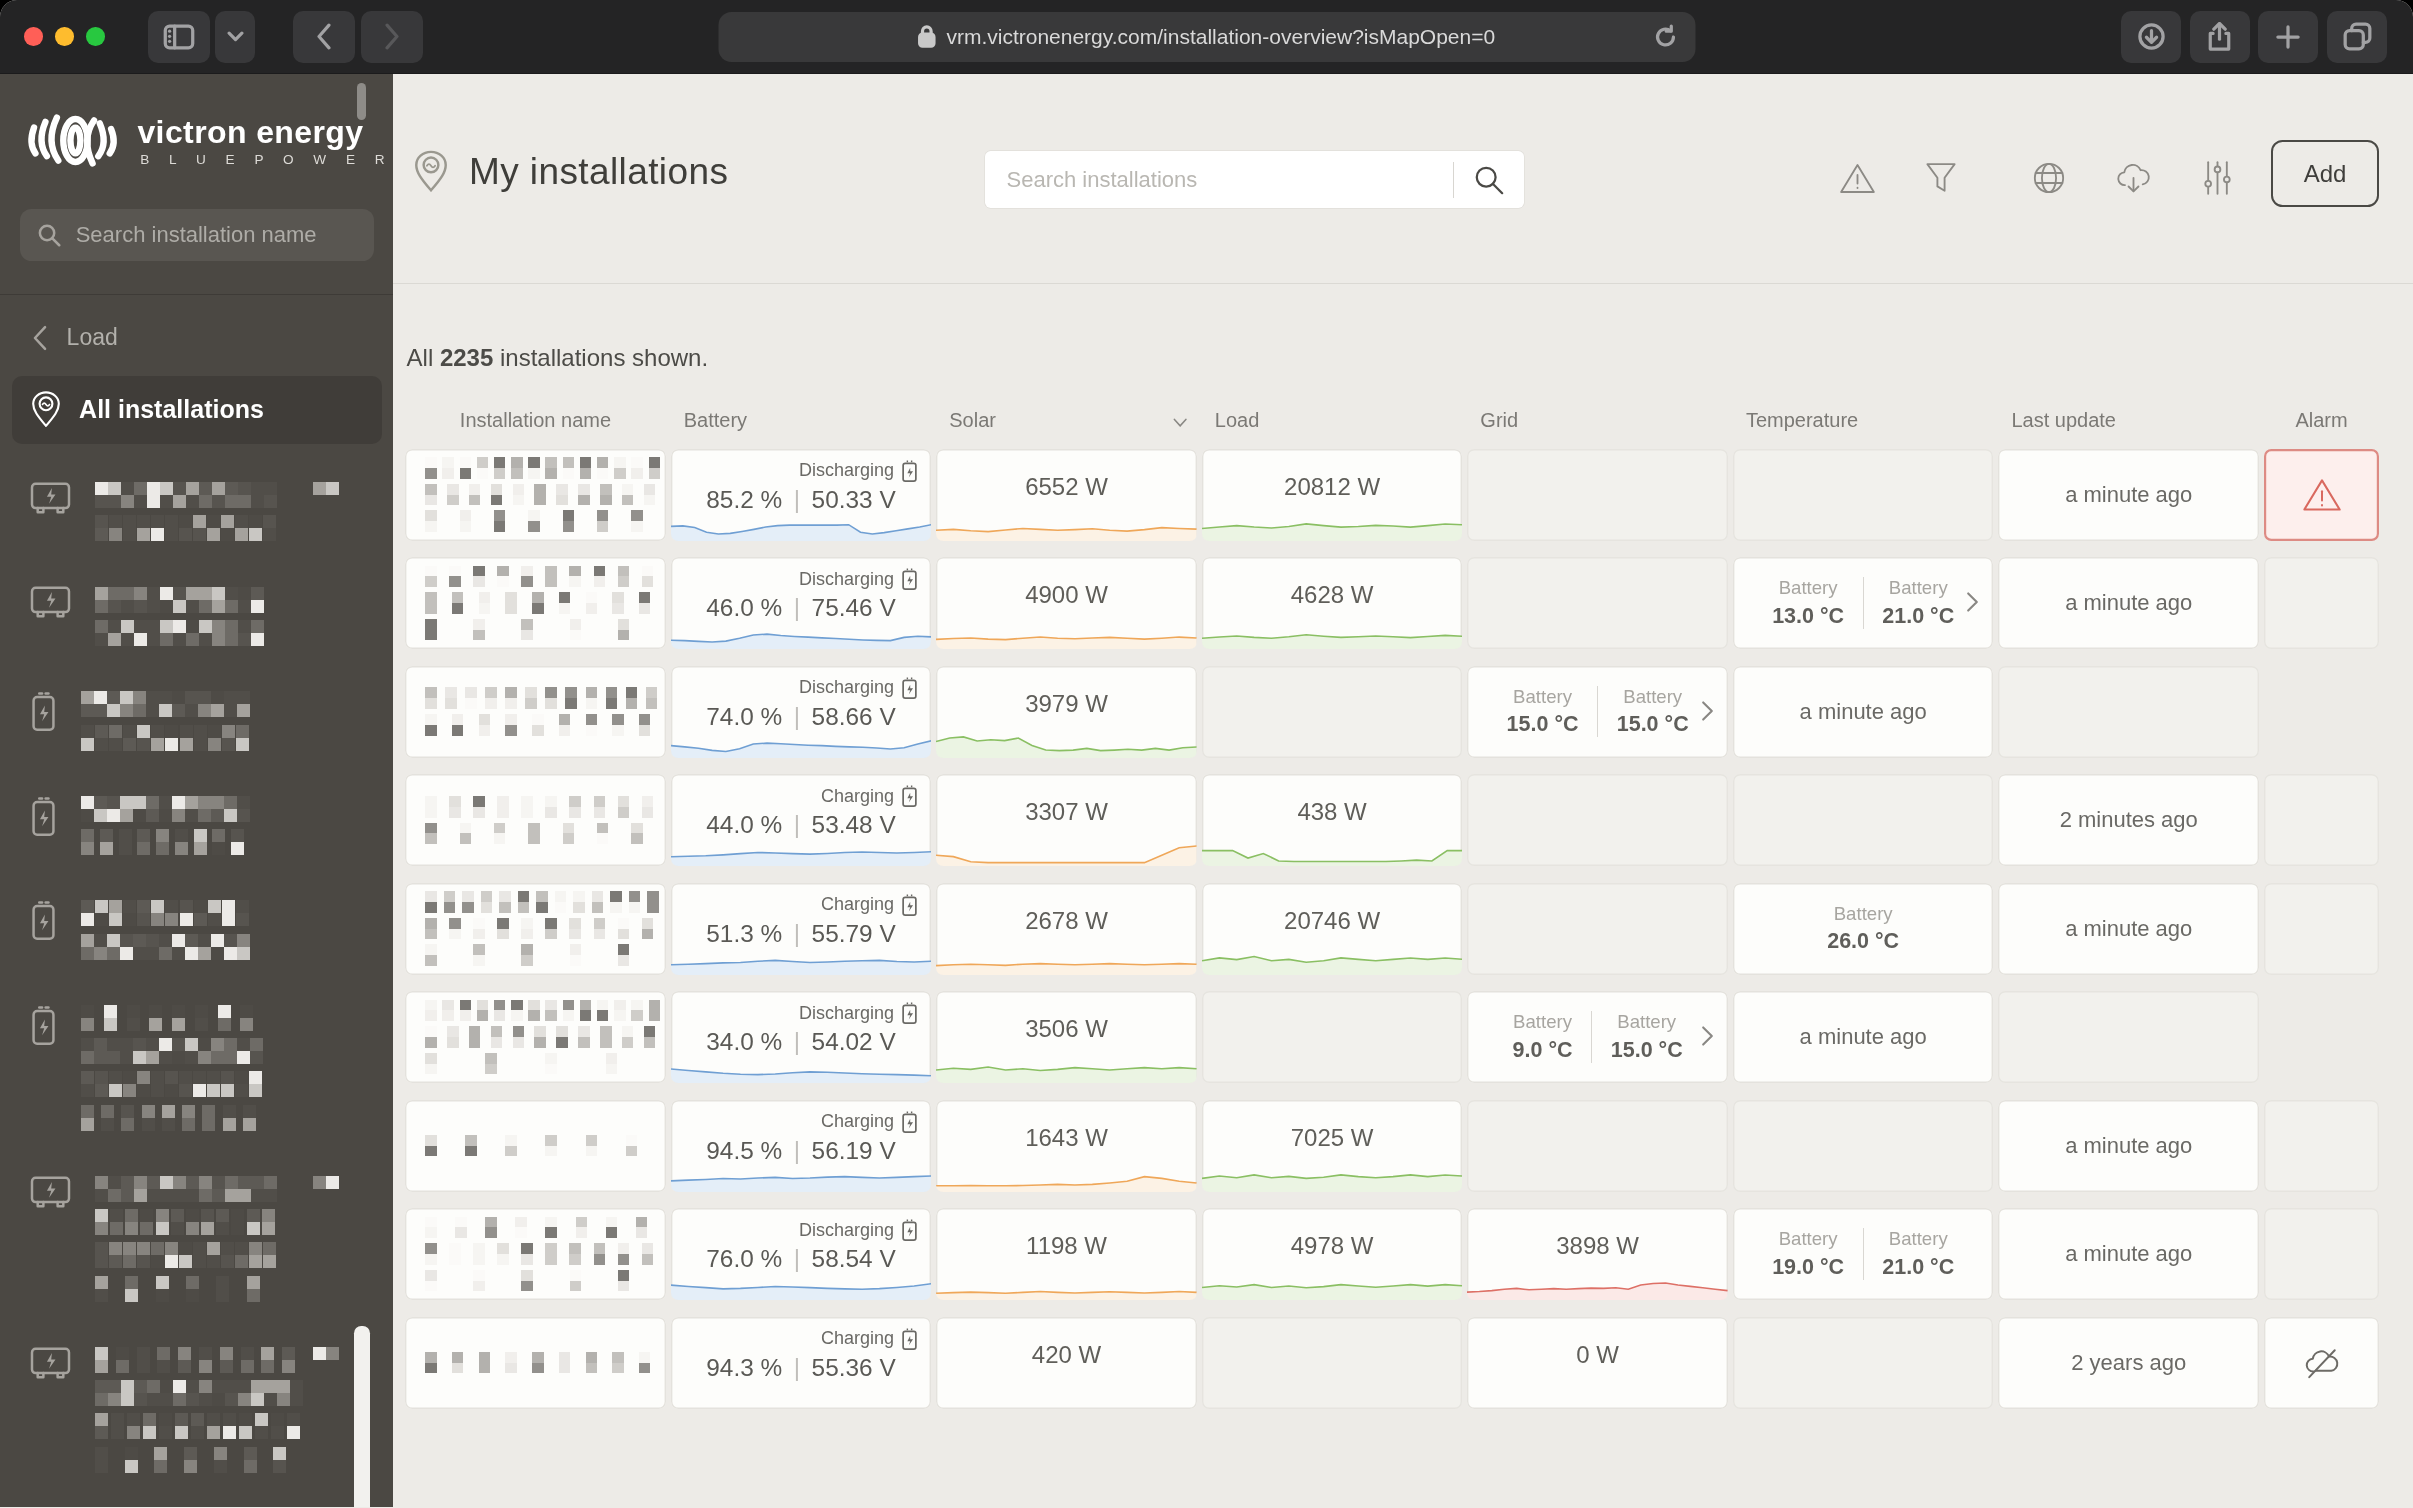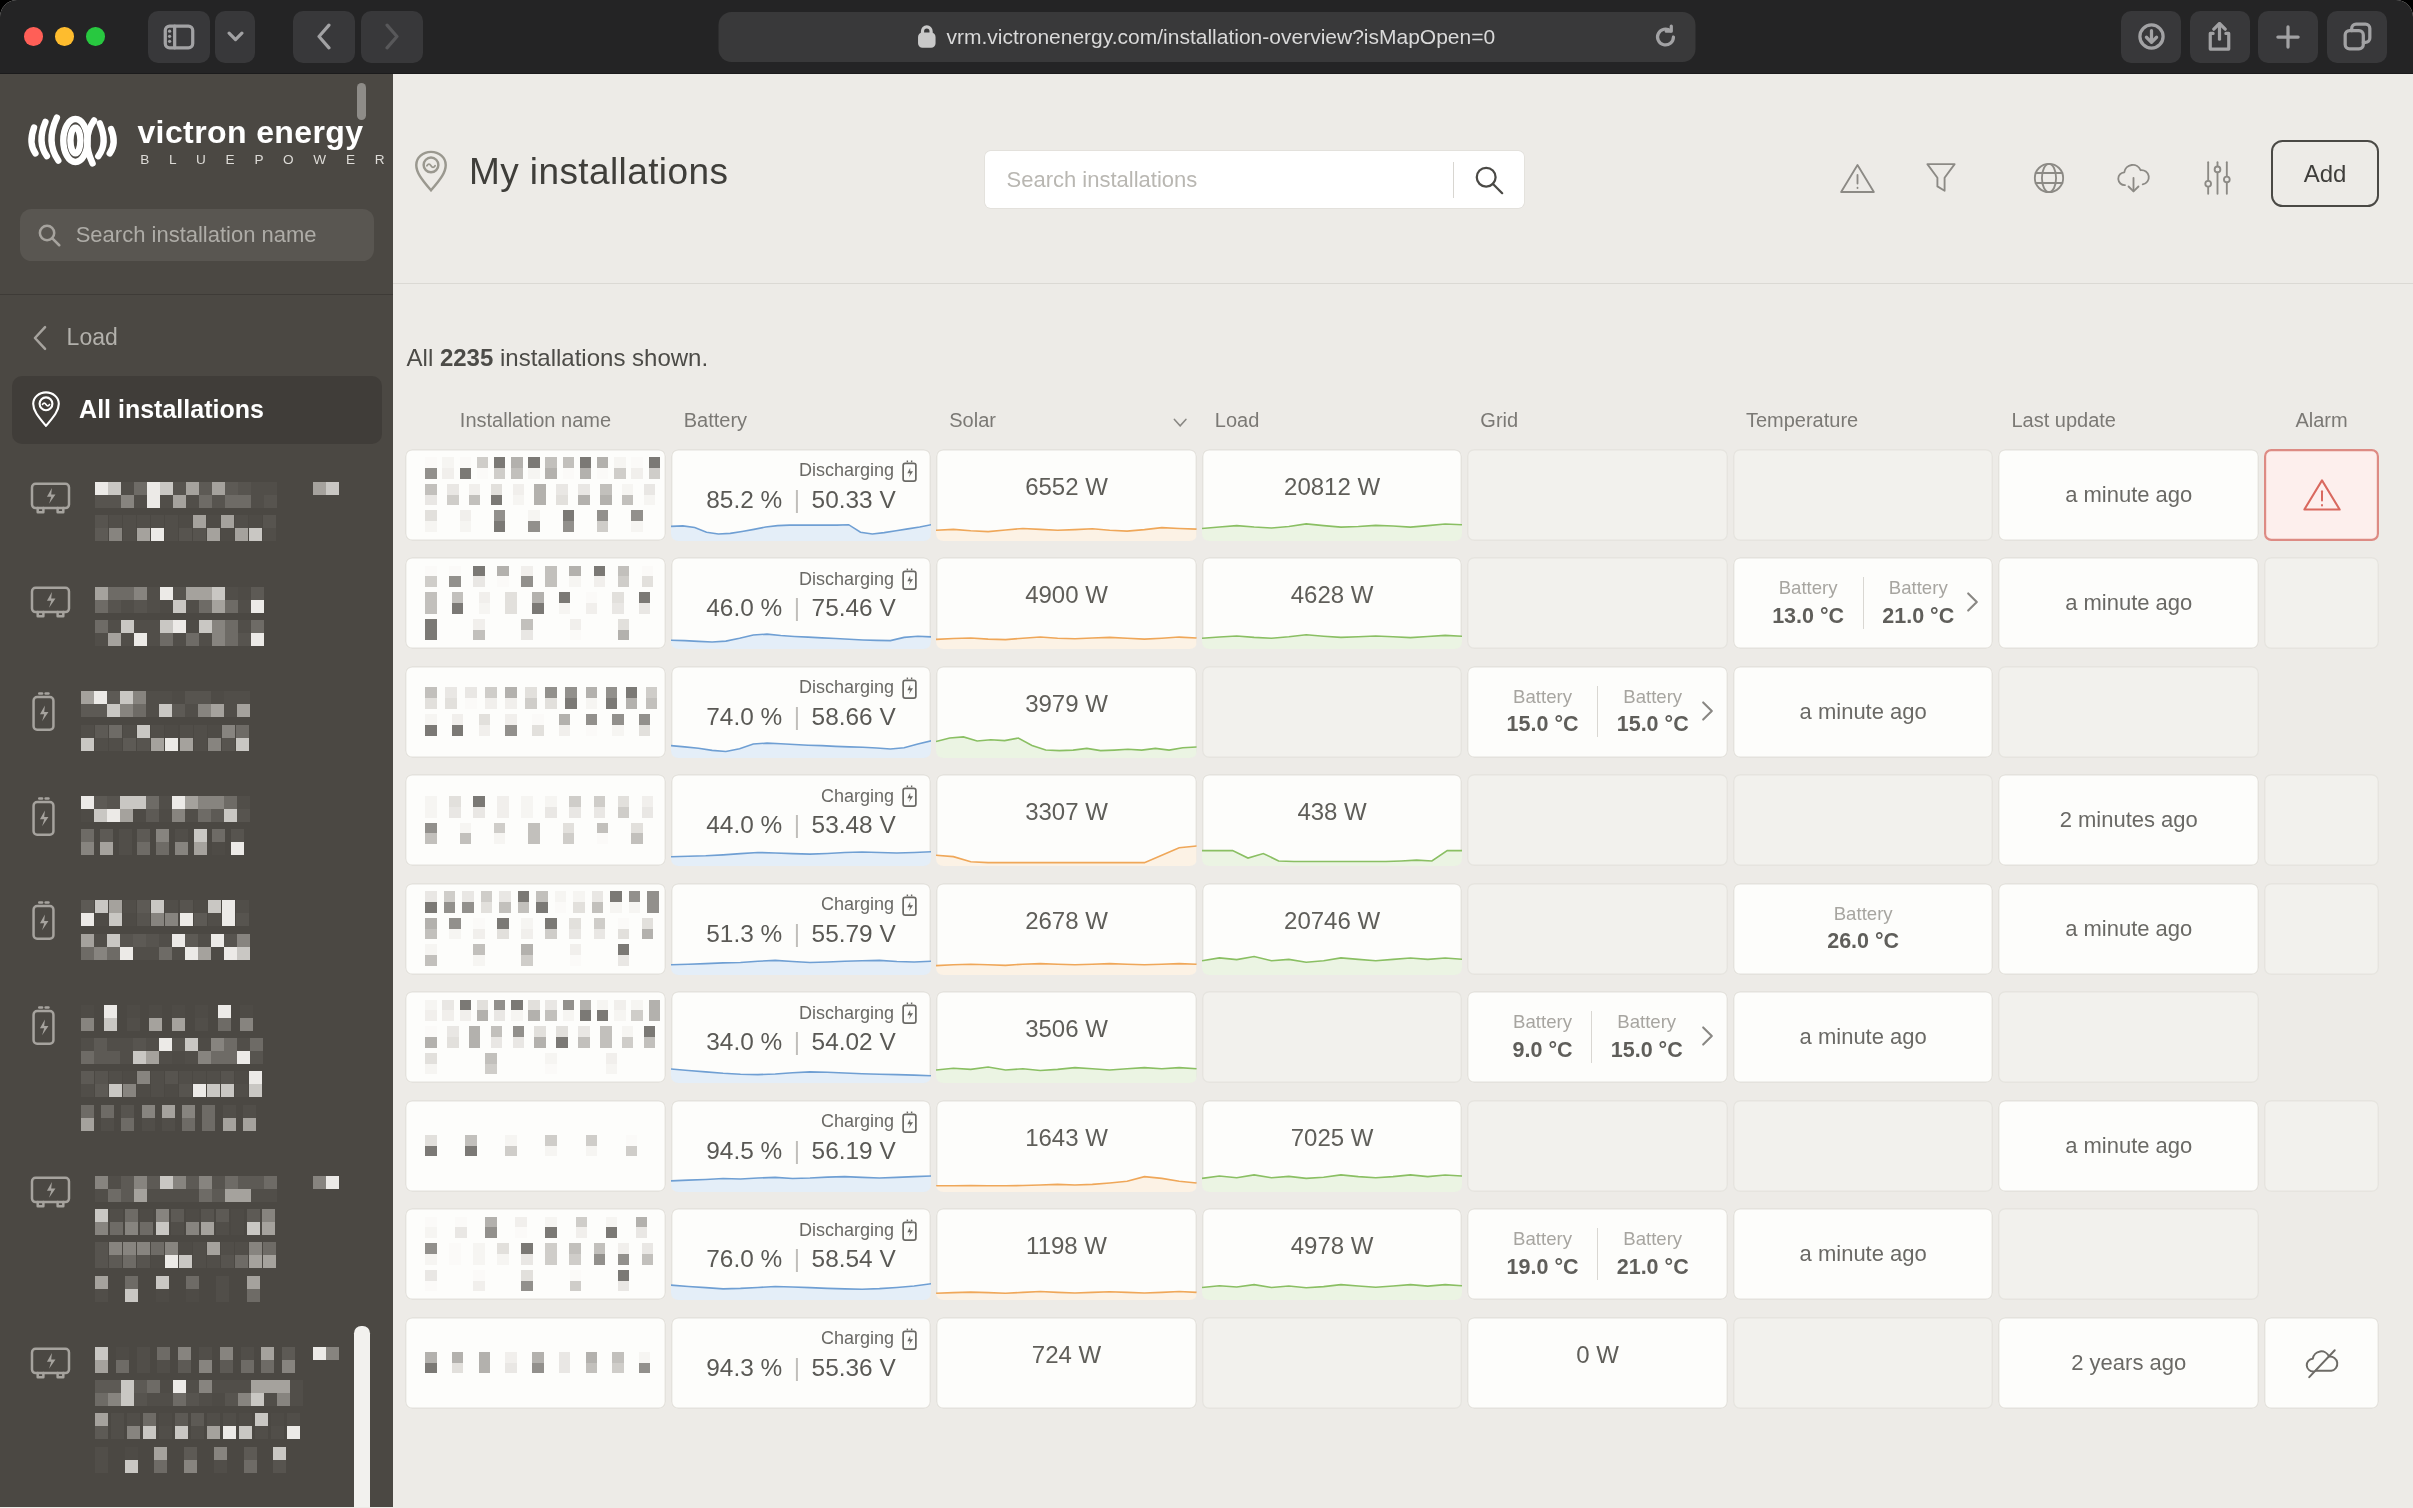--- a/index.html
+++ b/index.html
@@ -1725,20 +1725,27 @@
                 </svg>
               </div>
               <div class="cell ">
                 <div class="val val-top">4978 W</div>
                 <svg class="spark" width="100%" height="33" viewBox="0 0 100 30" preserveAspectRatio="none">
     <polygon points="0,30 0.00,18.64 6.67,17.08 13.33,18.12 20.00,16.04 26.67,18.64 33.33,17.34 40.00,18.90 46.67,17.86 53.33,16.04 60.00,17.34 66.67,18.38 73.33,17.34 80.00,16.04 86.67,17.34 93.33,16.04 100.00,17.08 100,30" fill="#ebf4e3"></polygon>
     <polyline points="0.00,18.64 6.67,17.08 13.33,18.12 20.00,16.04 26.67,18.64 33.33,17.34 40.00,18.90 46.67,17.86 53.33,16.04 60.00,17.34 66.67,18.38 73.33,17.34 80.00,16.04 86.67,17.34 93.33,16.04 100.00,17.08" fill="none" stroke="#8abf63" stroke-width="1.6" vector-effect="non-scaling-stroke"></polyline>
                 </svg>
               </div>
               <div class="cell ">
+                <div class="val val-top">3898 W</div>
+                <svg class="spark" width="100%" height="33" viewBox="0 0 100 30" preserveAspectRatio="none">
+    <polygon points="0,30 0.00,22.80 4.76,22.28 9.52,21.50 14.29,20.20 19.05,19.42 23.81,20.72 28.57,20.20 33.33,19.68 38.10,20.20 42.86,19.68 47.62,19.16 52.38,19.42 57.14,18.90 61.90,20.20 66.67,16.30 71.43,15.00 76.19,14.48 80.95,16.30 85.71,17.60 90.48,18.90 95.24,20.20 100.00,21.50 100,30" fill="#fbe9e7"></polygon>
+    <polyline points="0.00,22.80 4.76,22.28 9.52,21.50 14.29,20.20 19.05,19.42 23.81,20.72 28.57,20.20 33.33,19.68 38.10,20.20 42.86,19.68 47.62,19.16 52.38,19.42 57.14,18.90 61.90,20.20 66.67,16.30 71.43,15.00 76.19,14.48 80.95,16.30 85.71,17.60 90.48,18.90 95.24,20.20 100.00,21.50" fill="none" stroke="#dd7066" stroke-width="1.6" vector-effect="non-scaling-stroke"></polyline>
+                </svg>
+              </div>
+              <div class="cell ">
                 <div class="temp-wrap">
                   <div class="temp-sensor">
                     <div class="temp-label">Battery</div>
                     <div class="temp-val">19.0 °C</div>
                   </div>
                   <div class="temp-sensor">
                     <div class="temp-label">Battery</div>
                     <div class="temp-val">21.0 °C</div>
                   </div>
                 </div>
@@ -1779,21 +1786,21 @@
                   <svg width="17" height="24.4" viewBox="0 0 24 34" style="fill:none;stroke:#6a6965;stroke-width:2.4;stroke-linejoin:round">
   <rect x="3" y="6" width="18" height="25" rx="3"></rect>
                     <line x1="8" y1="3" x2="10" y2="3"></line>
                     <line x1="14" y1="3" x2="16" y2="3"></line>
   <path d="M13 12 l-4 8 h4 l-2 6 6 -9 h-4 z" style="fill:#6a6965;stroke:none"></path>
                   </svg>
                 </div>
     <div class="soc-line"><span>94.3 %</span><span class="pipe">|</span><span>55.36 V</span></div>
               </div>
               <div class="cell ">
-                <div class="val val-top">724 W</div>
+                <div class="val val-top">420 W</div>
               </div>
               <div class="cell empty"></div>
               <div class="cell ">
                 <div class="val val-top">0 W</div>
               </div>
               <div class="cell empty"></div>
               <div class="cell center">
                 <span class="val" style="color:#6a6965;font-size:22px">2 years ago</span>
               </div>
               <div class="cell center">

